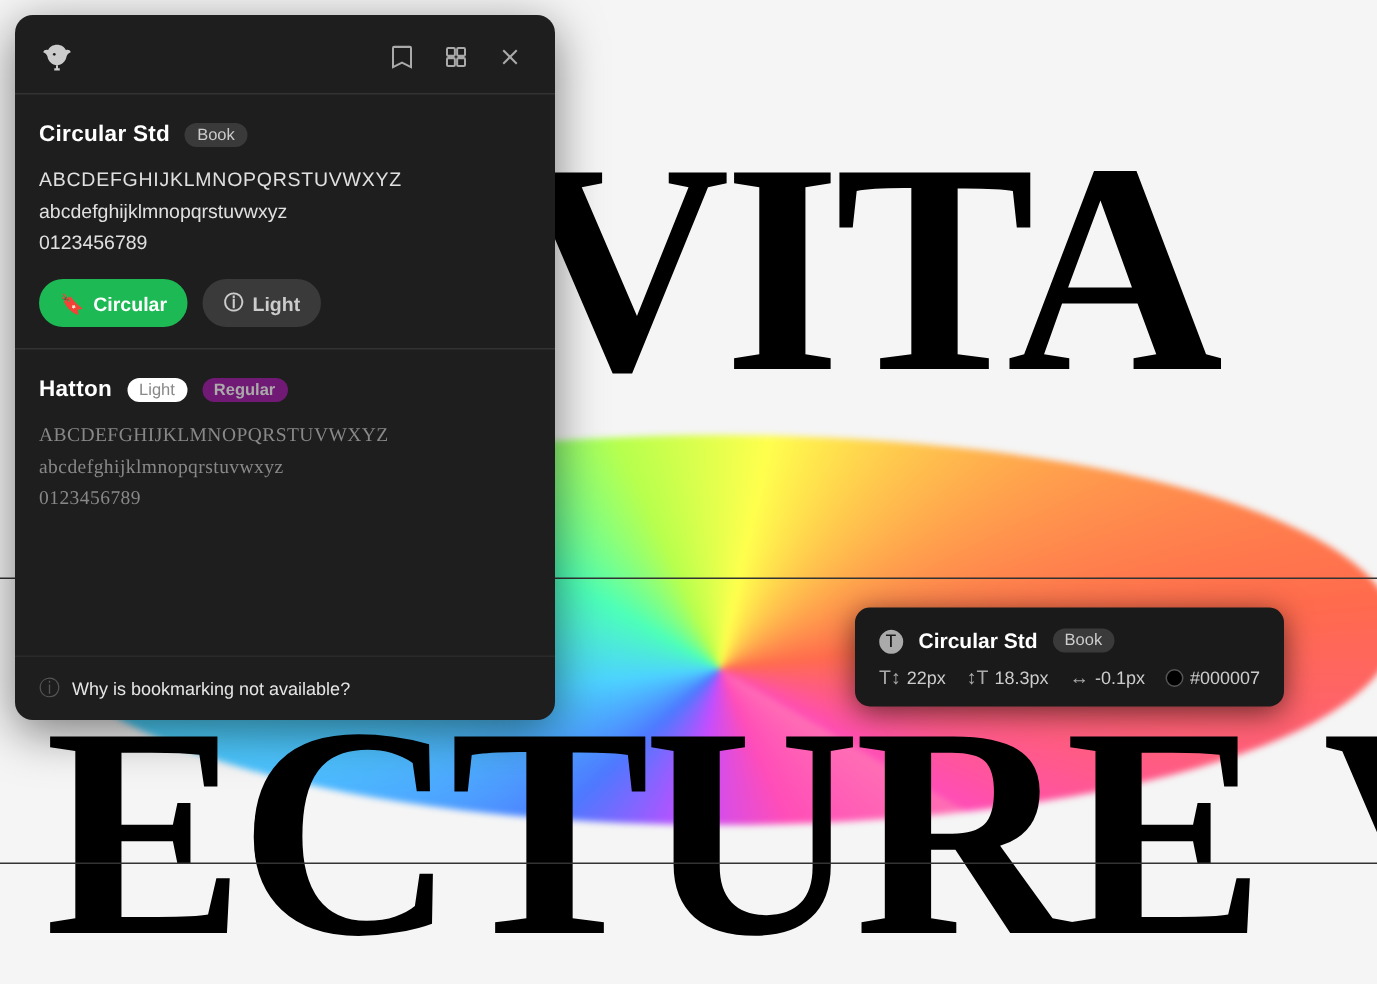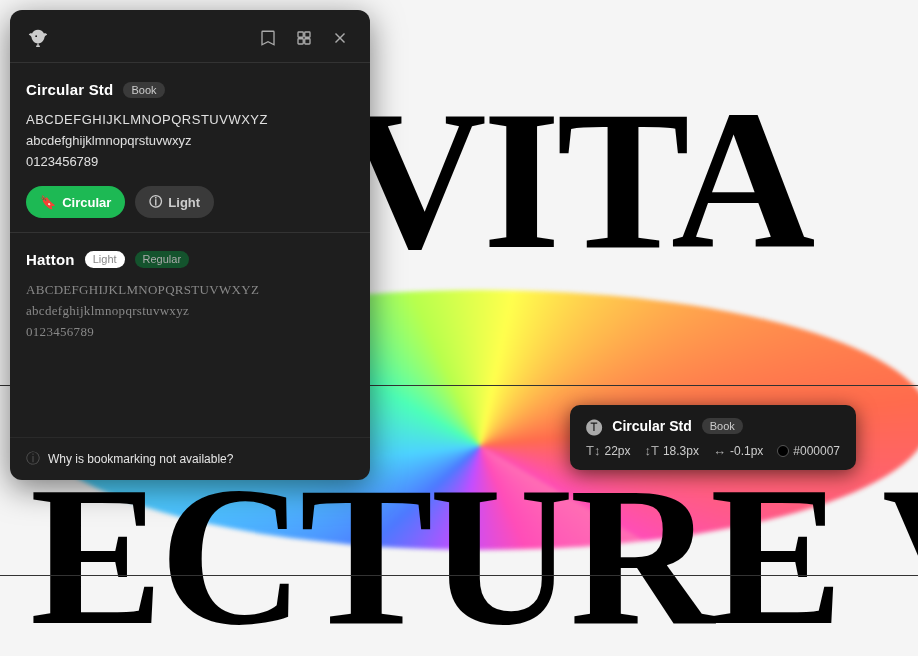--- a/index.html
+++ b/index.html
@@ -234,40 +234,41 @@
 
     
     .font-entry-2 {
       padding: 18px 16px 14px 16px;
       border-bottom: 1px solid #2a2a2a;
       flex: 1;
     }
 
     .font-entry-2-header {
       display: flex;
+      align-items: center;
       gap: 10px;
       margin-bottom: 12px;
     }
 
     .font-tag-light {
       background: #ffffff;
       color: #888;
       font-size: 11px;
       padding: 2px 8px;
       border-radius: 10px;
       font-weight: 500;
     }
 
     .font-tag-regular {
-      background: #14532d;
+      background: #701a75;
       color: #aaa;
       font-size: 11px;
       padding: 2px 8px;
       border-radius: 10px;
-      font-weight: 400;
+      font-weight: 700;
     }
 
     .font-preview-2 {
       color: #888;
       font-size: 13px;
       letter-spacing: 0.3px;
       line-height: 1.6;
       font-family: Georgia, serif;
     }
 

